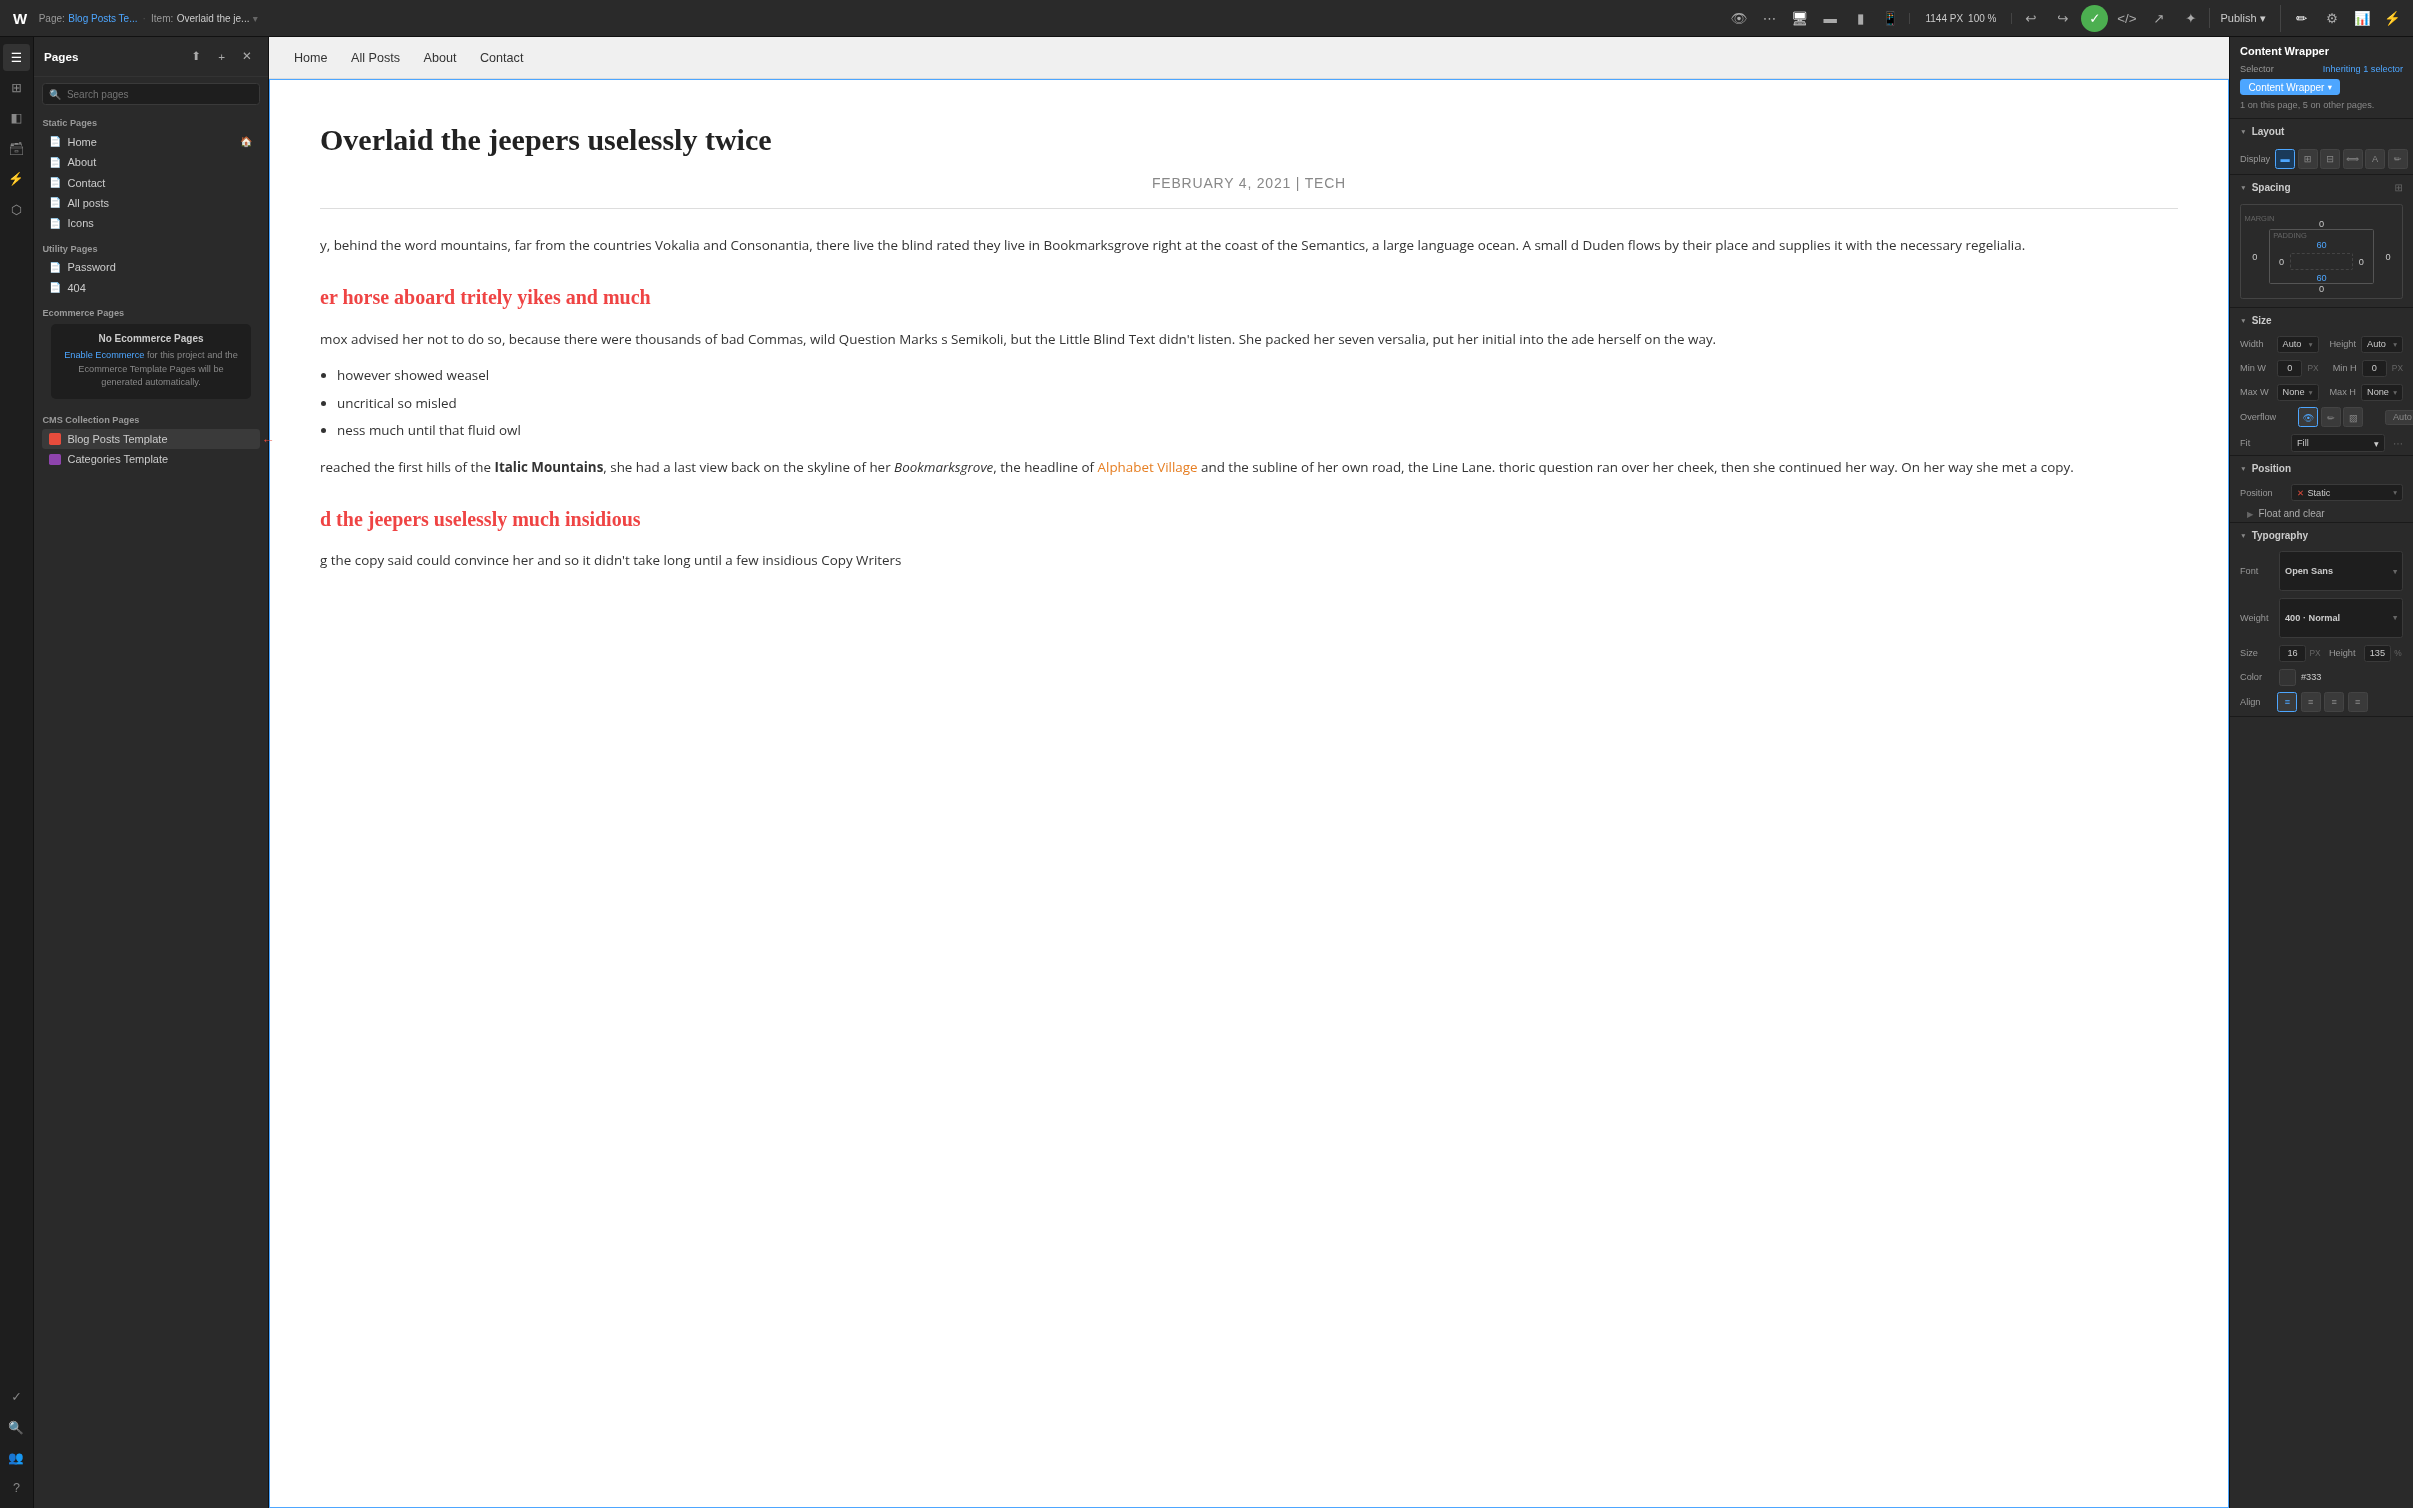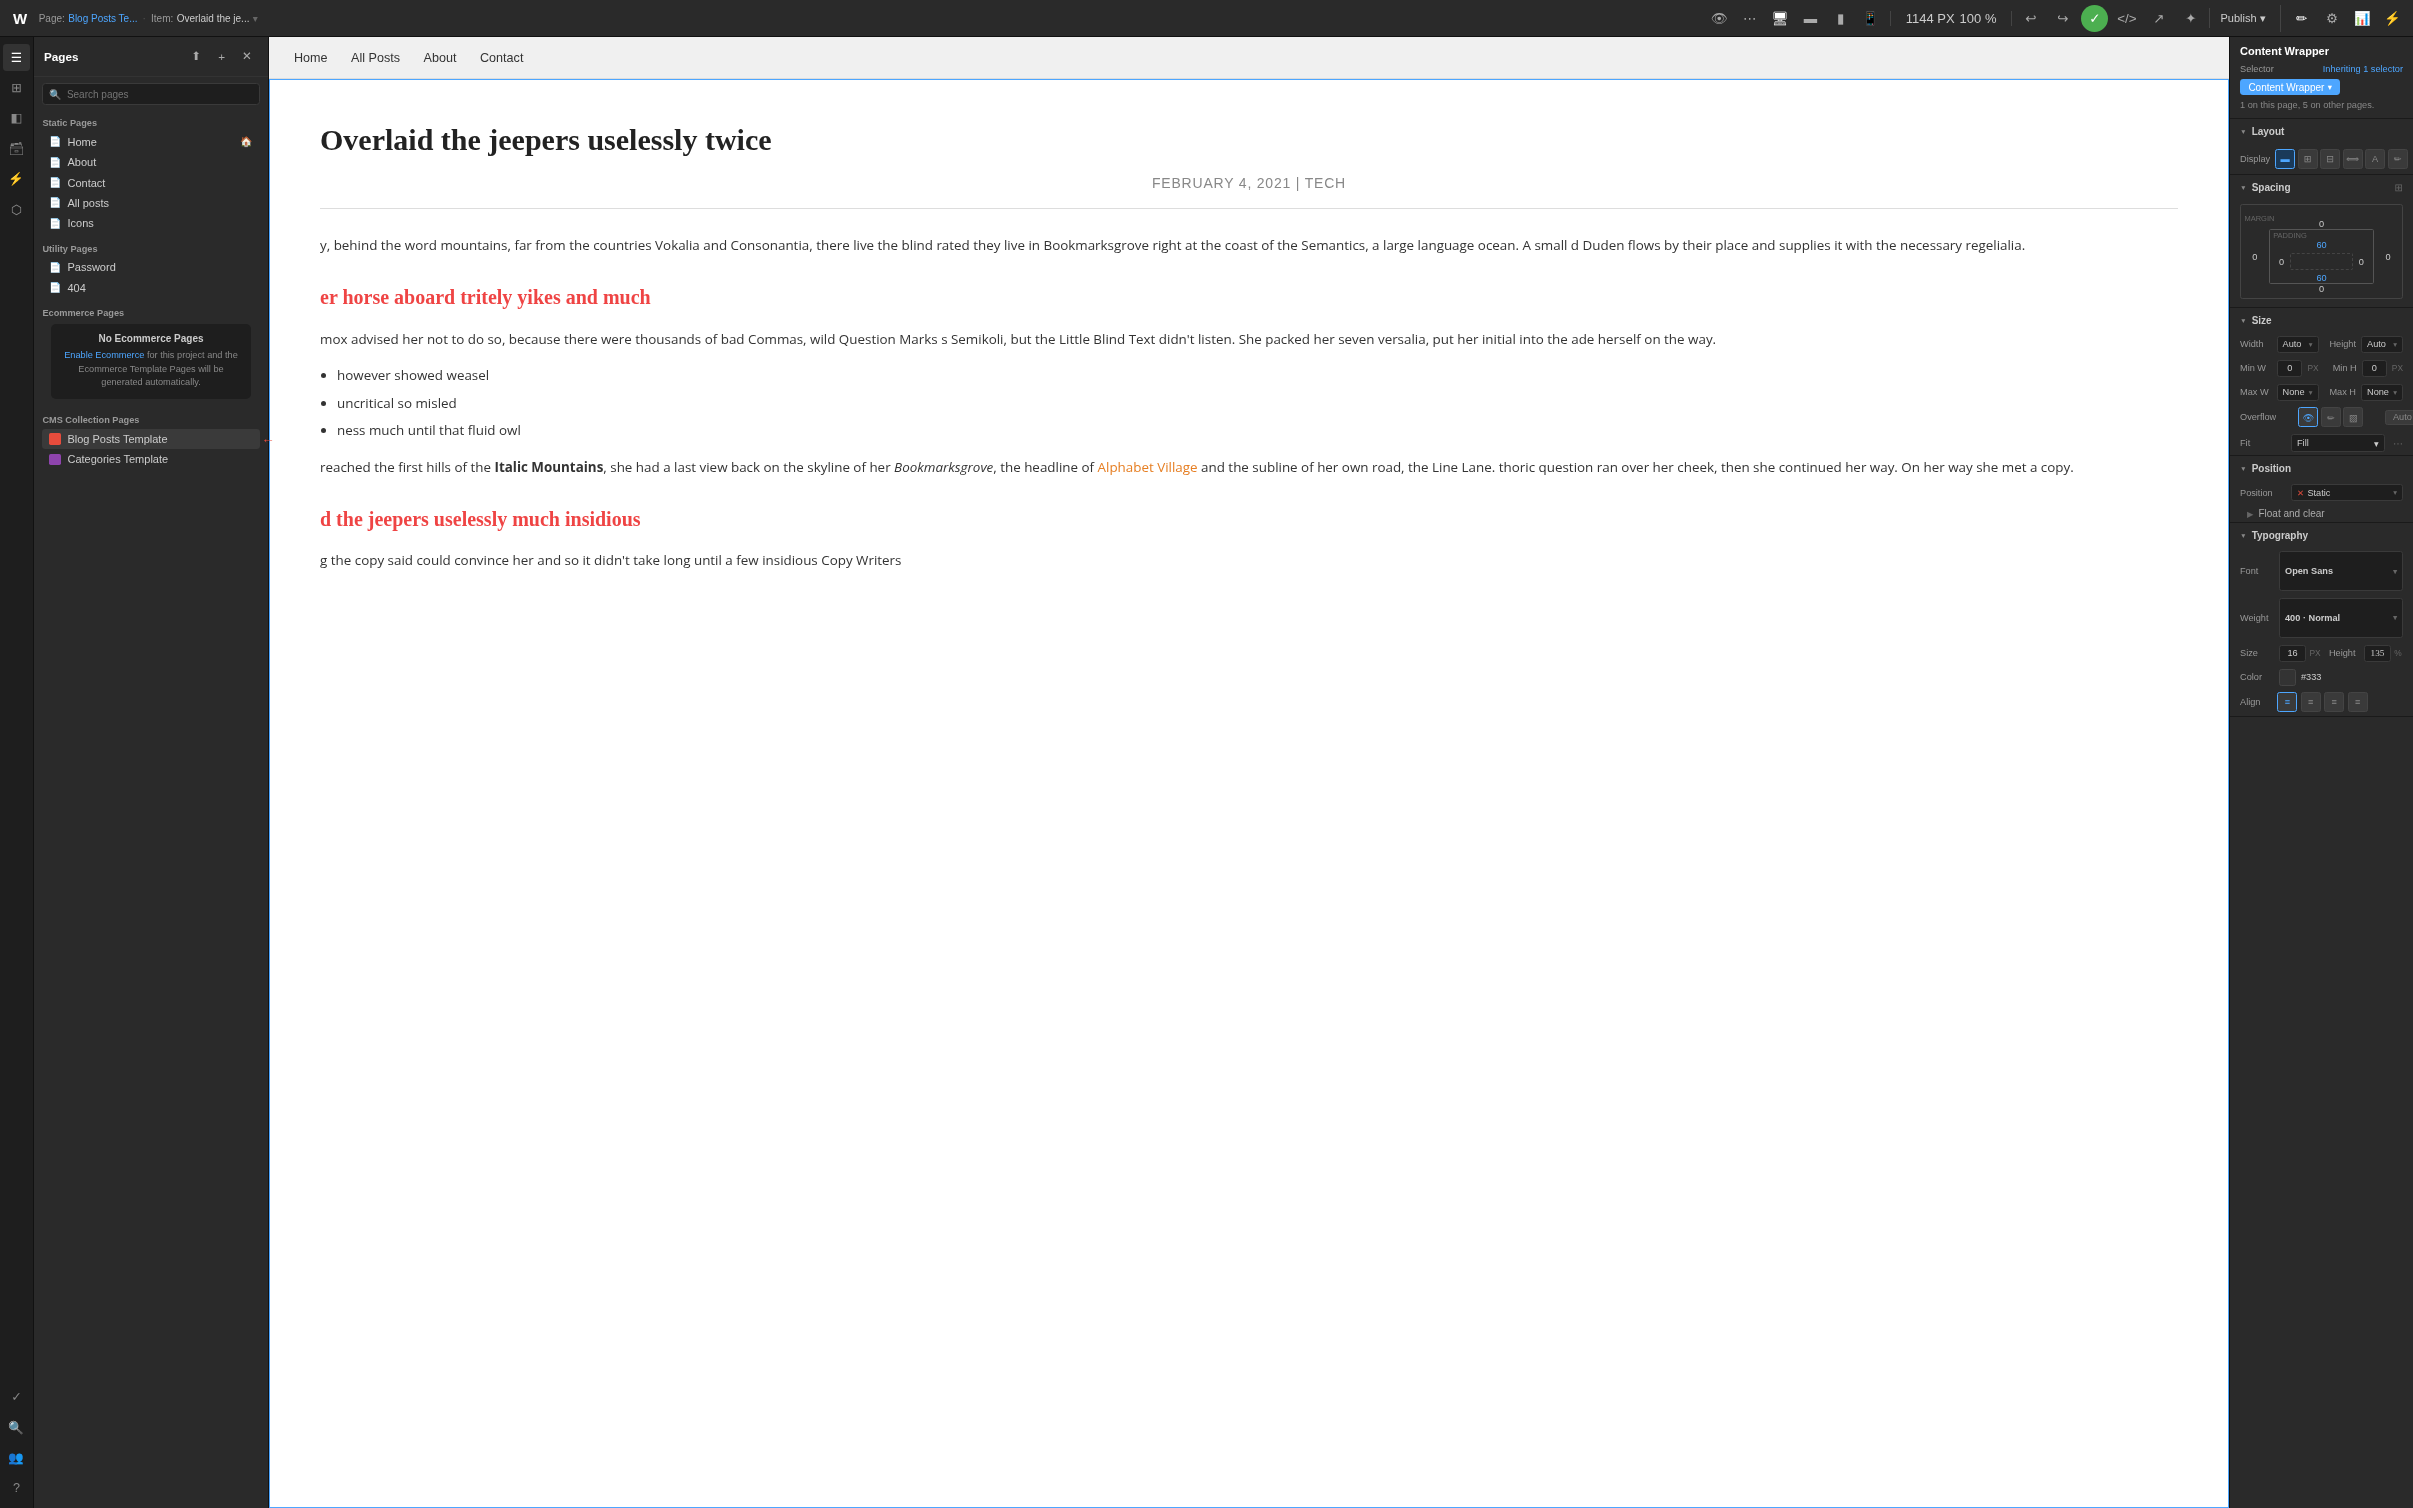--- a/index.html
+++ b/index.html
@@ -12,21 +12,21 @@
     .top-bar-logo { width: 27px; height: 27px; display: flex; align-items: center; justify-content: center; color: #fff; font-size: 15px; font-weight: bold; }
     .top-bar-breadcrumb { display: flex; align-items: center; gap: 3.4px; font-size: 10px; color: #aaa; flex: 1; }
     .top-bar-breadcrumb .page-label { color: #999; }
     .top-bar-breadcrumb .page-link { color: #4da6ff; cursor: pointer; }
     .top-bar-breadcrumb .separator { color: #555; margin: 0 1.7px; }
     .top-bar-breadcrumb .item-label { color: #999; }
     .top-bar-breadcrumb .item-link { color: #ccc; }
     .top-bar-icons { display: flex; gap: 3.4px; align-items: center; }
     .icon-btn { width: 27px; height: 27px; background: transparent; border: none; color: #aaa; cursor: pointer; border-radius: 3.4px; display: flex; align-items: center; justify-content: center; font-size: 13.4px; }
     .icon-btn.active { color: #fff; }
-    .dimension-display { display: flex; align-items: center; gap: 5px; color: #ccc; font-size: 13px; padding: 0 15px; border-left: 0.8px solid #444; border-right: 0.8px solid #444; }
+    .dimension-display { display: flex; align-items: center; gap: 5px; color: #ccc; font-size: 10px; padding: 0 15px; border-left: 0.8px solid #444; border-right: 0.8px solid #444; }
     .publish-btn { background: transparent; border: none; color: #ccc; cursor: pointer; padding: 3.4px 10px; display: flex; align-items: center; gap: 3.4px; font-size: 11px; border-left: 0.8px solid #444; }
     .checkmark-btn { width: 27px; height: 27px; background: #4CAF50; border: none; border-radius: 50%; color: #fff; cursor: pointer; display: flex; align-items: center; justify-content: center; font-size: 13.4px; }
     .top-bar-right-icons { display: flex; gap: 3.4px; border-left: 0.8px solid #444; padding-left: 6.7px; }
 
     
     .main-layout { display: flex; flex: 1; overflow: hidden; }
 
     
     .icon-bar { width: 34px; background: #1e1e1e; border-right: 0.8px solid #111; display: flex; flex-direction: column; align-items: center; padding: 6.7px 0; gap: 3.4px; flex-shrink: 0; }
     .icon-bar-btn { width: 27px; height: 27px; background: transparent; border: none; color: #888; cursor: pointer; border-radius: 3.4px; display: flex; align-items: center; justify-content: center; font-size: 12.6px; }
@@ -493,21 +493,21 @@
         </div>
       </div>
       <div class="typo-size-row">
         <span class="typo-size-label">Size</span>
         <div class="typo-size-inputs">
           <input type="text" value="16" style="background: rgb(30, 30, 30); border: 0.8px solid rgb(58, 58, 58); border-radius: 2.5px; color: rgb(204, 204, 204); padding: 2.5px 3.4px; font-size: 9.2px; width: 27px; text-align: center; outline: none;">
           <span class="typo-unit">PX</span>
         </div>
         <span style="color:#999;font-size:9.2px;margin-left:3.4px;flex-shrink:0;">Height</span>
         <div class="typo-size-inputs" style="margin-left:3.4px;">
-          <input type="text" value="135" style="background: rgb(30, 30, 30); border: 0.8px solid rgb(58, 58, 58); border-radius: 2.5px; color: rgb(204, 204, 204); padding: 2.5px 3.4px; font-size: 9.2px; width: 27px; text-align: center; outline: none; font-family: Liberation Serif, serif;">
+          <input type="text" value="135" style="background: rgb(30, 30, 30); border: 0.8px solid rgb(58, 58, 58); border-radius: 2.5px; color: rgb(204, 204, 204); padding: 2.5px 3.4px; font-size: 9.2px; width: 27px; text-align: center; outline: none;">
           <span class="typo-unit">%</span>
         </div>
       </div>
       <div class="typo-color-row">
         <span class="typo-label">Color</span>
         <div class="color-swatch" style="background:#333333;"></div>
         <span class="color-value">#333</span>
       </div>
       <div class="typo-align-row">
         <span class="typo-align-label">Align</span>

